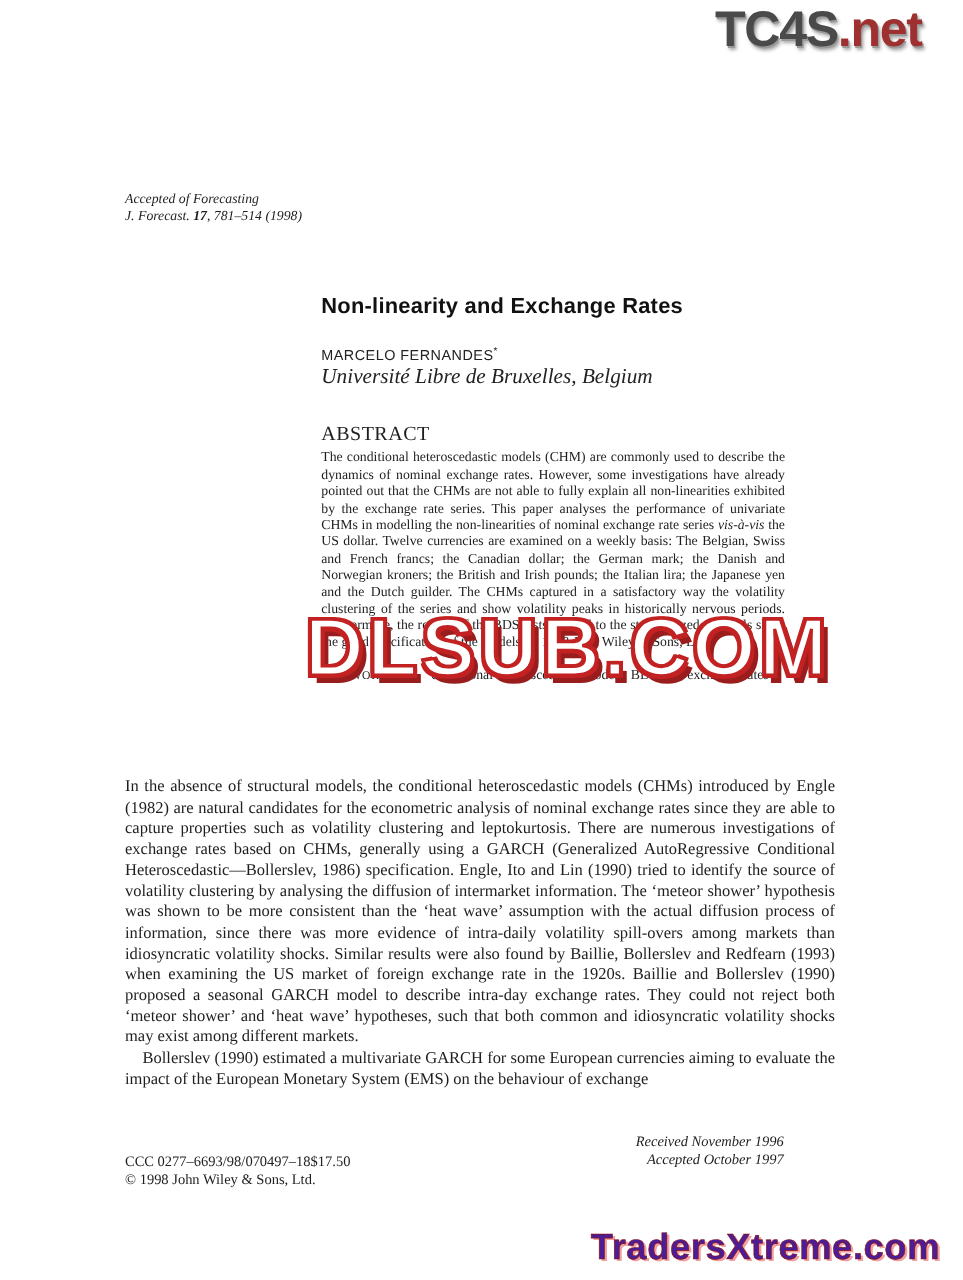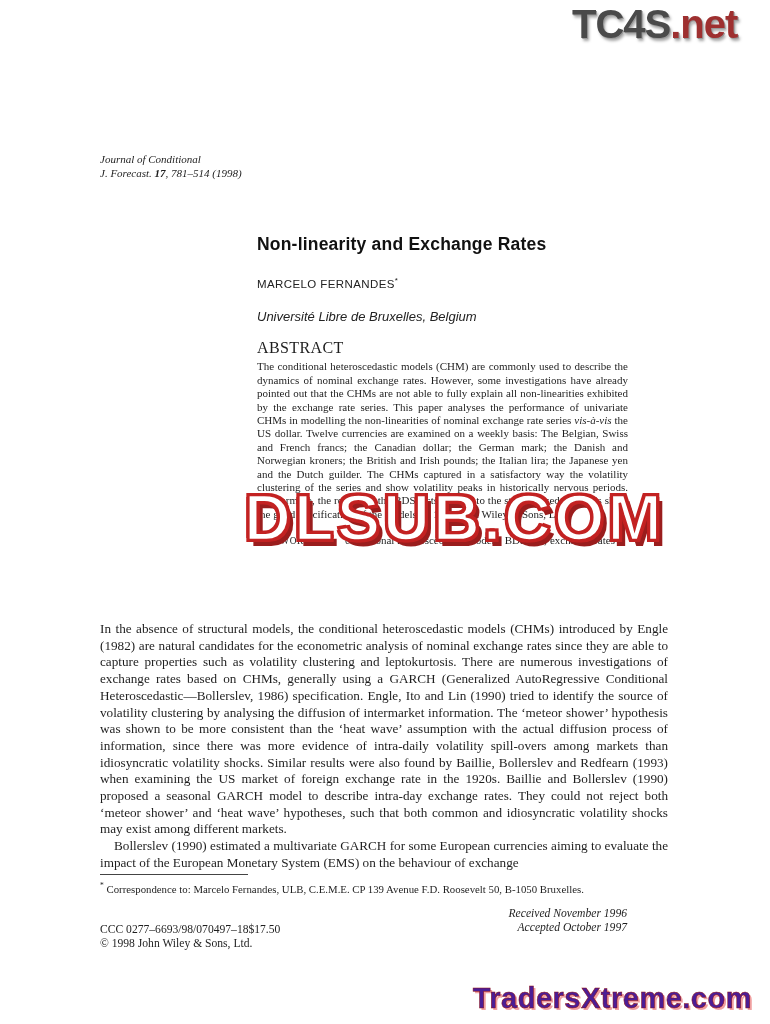--- a/index.html
+++ b/index.html
@@ -26,23 +26,23 @@
     font-family:"Liberation Sans", sans-serif;
     font-weight:bold; font-size:17.5px; letter-spacing:0.2px; color:#111;
   }
   .author-line {
     position:absolute; left:257px; top:276px;
     font-family:"Liberation Sans", sans-serif;
     font-size:11.5px; letter-spacing:0.4px; color:#222;
   }
   .author-line sup { font-size:8px; vertical-align:super; }
   .affiliation {
-    position:absolute; left:257px; top:309px;
-    font-family:Liberation Sans, sans-serif;
-    font-style:italic; font-size:13px; color:#222;
+    position:absolute; left:257px; top:291px;
+    font-family:Liberation Serif, serif;
+    font-style:italic; font-size:17px; color:#222;
   }
 
   
   .abstract {
     position:absolute; left:257px; top:341px; width:371px;
     font-size:11px; line-height:13.4px; text-align:justify;
   }
   .abstract-heading {
     font-size:16px; letter-spacing:0.4px; margin:0 0 6px 0; text-align:left;
   }
@@ -114,43 +114,39 @@
     text-shadow:2px 2px 0 #f0a0a0;
     white-space:nowrap;
   }
 </style>
 </head>
 <body>
 
 <div class="page">
 
   <div class="journal-header">
-    <div>Journal of Conditional</div>
+    <div>Accepted of Forecasting</div>
     <div><span>J. Forecast. </span><span class="vol">17</span><span>, 781–514 (1998)</span></div>
   </div>
 
   <div class="title">Non-linearity and Exchange Rates</div>
   <div class="author-line"><span>MARCELO FERNANDES</span><sup>*</sup></div>
   <div class="affiliation">Université Libre de Bruxelles, Belgium</div>
 
   <div class="abstract">
     <div class="abstract-heading">ABSTRACT</div>
     <p class="abstract-body"><span>The conditional heteroscedastic models (CHM) are commonly used to describe the dynamics of nominal exchange rates. However, some investigations have already pointed out that the CHMs are not able to fully explain all non-linearities exhibited by the exchange rate series. This paper analyses the performance of univariate CHMs in modelling the non-linearities of nominal exchange rate series </span><span class="ital">vis-à-vis</span><span> the US dollar. Twelve currencies are examined on a weekly basis: The Belgian, Swiss and French francs; the Canadian dollar; the German mark; the Danish and Norwegian kroners; the British and Irish pounds; the Italian lira; the Japanese yen and the Dutch guilder. The CHMs captured in a satisfactory way the volatility clustering of the series and show volatility peaks in historically nervous periods. Furthermore, the results of the BDS tests applied to the standardized residuals show the good specification of the models. © 1998 John Wiley &amp; Sons, Ltd.</span></p>
     <div class="keywords"><span class="kw-label">KEY WORDS</span><span class="kw-text">conditional heteroscedastic models; BDS test; exchange rates</span></div>
   </div>
 
   <div class="body-text">
     <p>In the absence of structural models, the conditional heteroscedastic models (CHMs) introduced by Engle (1982) are natural candidates for the econometric analysis of nominal exchange rates since they are able to capture properties such as volatility clustering and leptokurtosis. There are numerous investigations of exchange rates based on CHMs, generally using a GARCH (Generalized AutoRegressive Conditional Heteroscedastic—Bollerslev, 1986) specification. Engle, Ito and Lin (1990) tried to identify the source of volatility clustering by analysing the diffusion of intermarket information. The ‘meteor shower’ hypothesis was shown to be more consistent than the ‘heat wave’ assumption with the actual diffusion process of information, since there was more evidence of intra-daily volatility spill-overs among markets than idiosyncratic volatility shocks. Similar results were also found by Baillie, Bollerslev and Redfearn (1993) when examining the US market of foreign exchange rate in the 1920s. Baillie and Bollerslev (1990) proposed a seasonal GARCH model to describe intra-day exchange rates. They could not reject both ‘meteor shower’ and ‘heat wave’ hypotheses, such that both common and idiosyncratic volatility shocks may exist among different markets.</p>
     <p>Bollerslev (1990) estimated a multivariate GARCH for some European currencies aiming to evaluate the impact of the European Monetary System (EMS) on the behaviour of exchange</p>
   </div>
 
-  <div class="footnote">
-    <div class="footnote-rule"></div>
-    <div><sup>*</sup><span> Correspondence to: Marcelo Fernandes, ULB, C.E.M.E. CP 139 Avenue F.D. Roosevelt 50, B-1050 Bruxelles.</span></div>
-  </div>
 
   <div class="imprint-left">
     <div>CCC 0277–6693/98/070497–18$17.50</div>
     <div>© 1998 John Wiley &amp; Sons, Ltd.</div>
   </div>
   <div class="imprint-right">
     <div>Received November 1996</div>
     <div>Accepted October 1997</div>
   </div>
 

